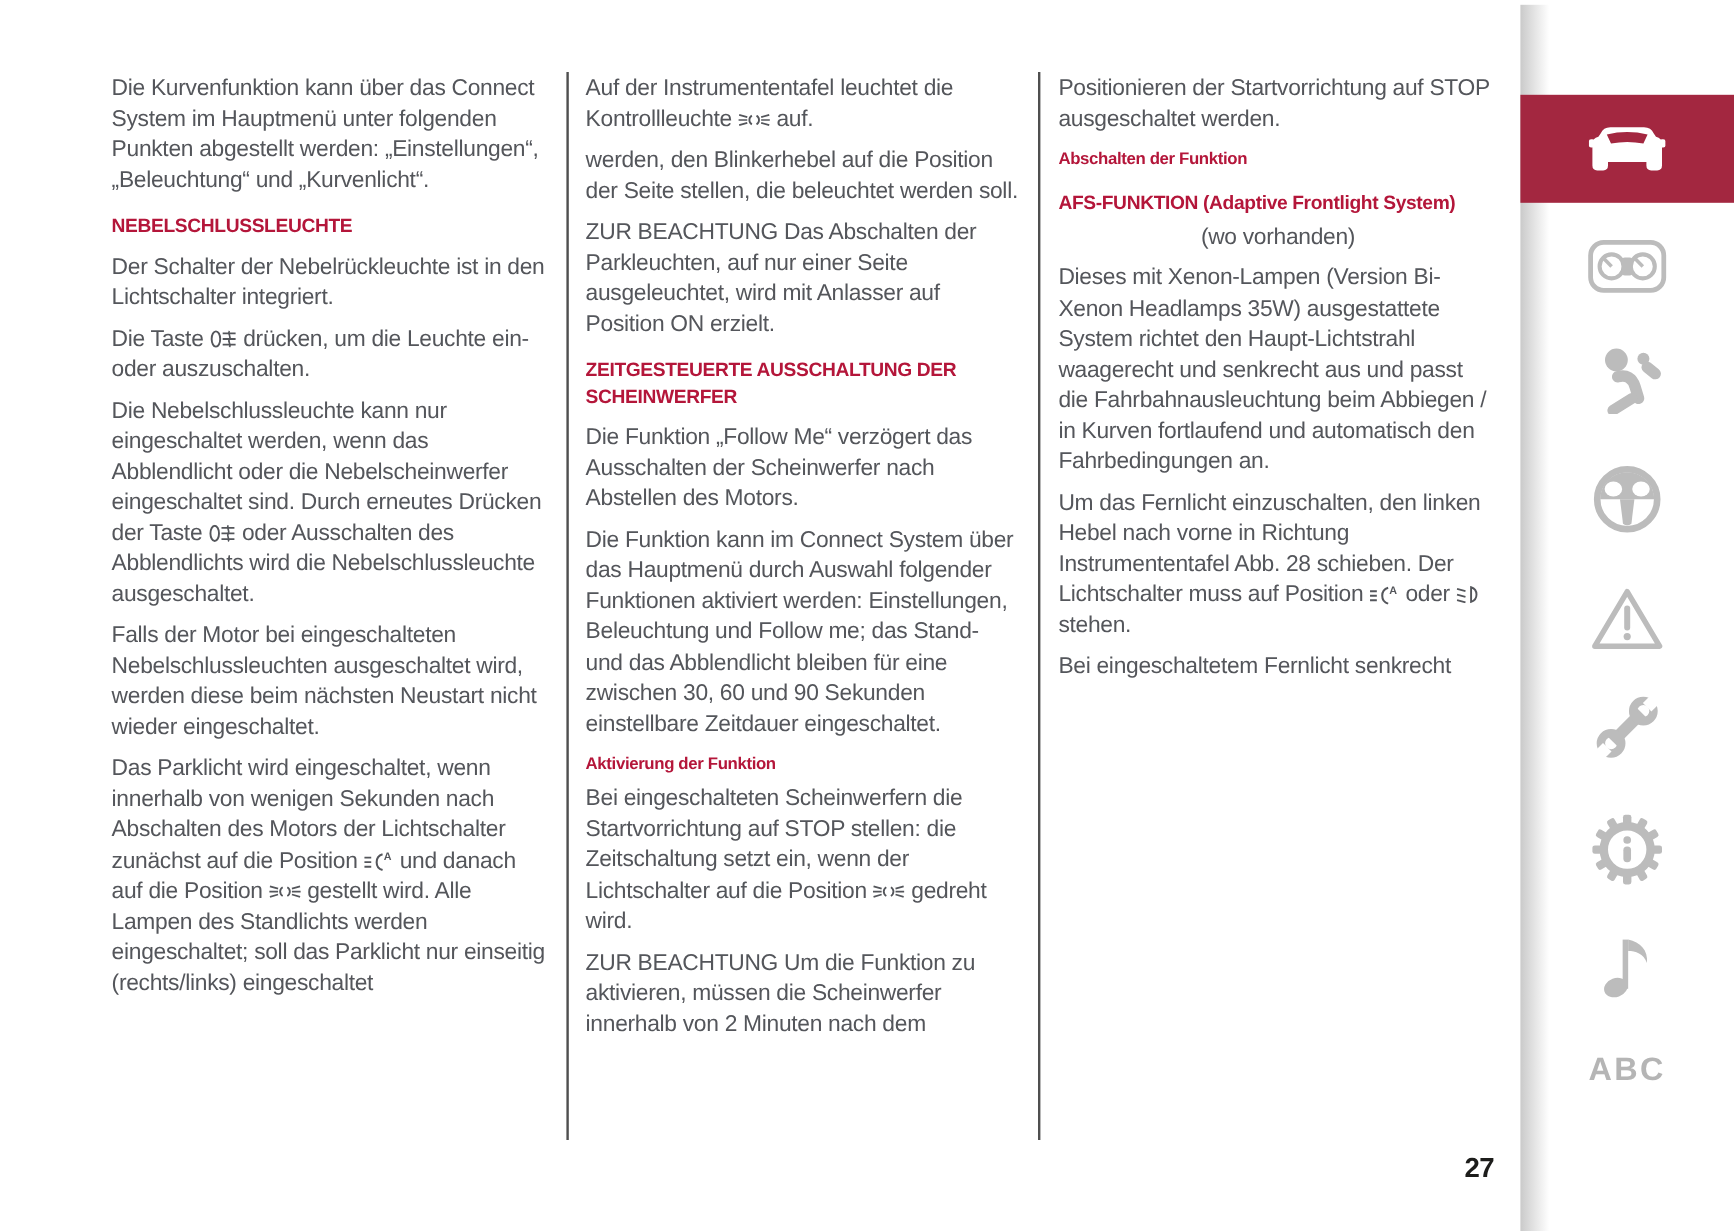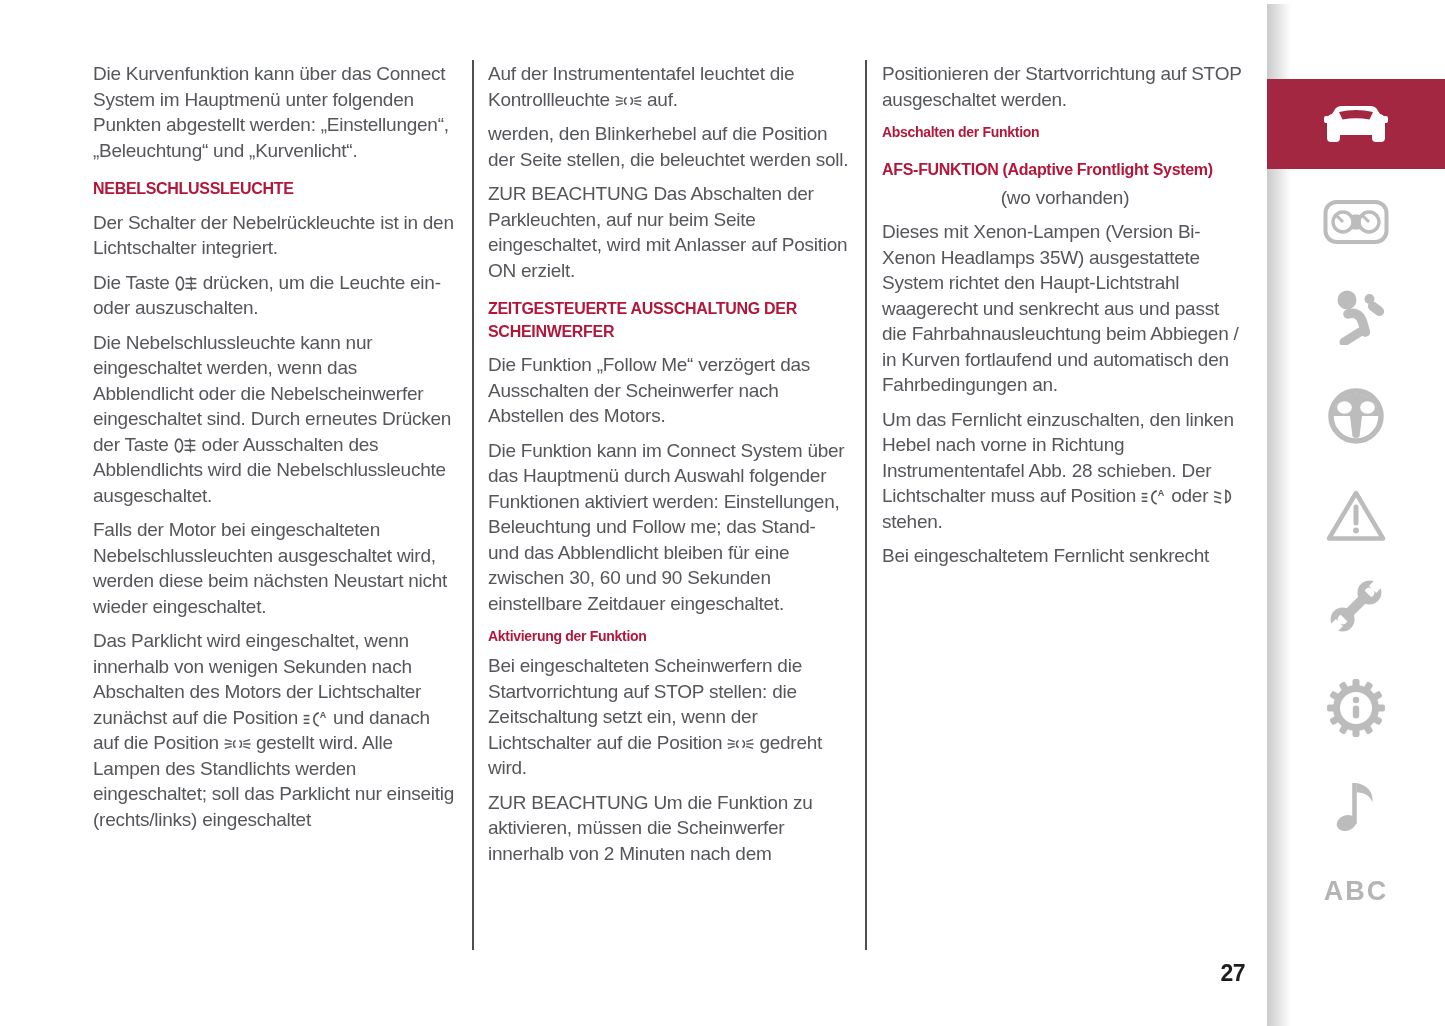--- a/index.html
+++ b/index.html
@@ -197,21 +197,21 @@
         </svg> und danach auf die Position <svg class="ti ti-position-lights-icon">
           <use href="#sym-position-lights-icon" xlink:href="#sym-position-lights-icon"></use>
         </svg> gestellt wird. Alle Lampen des Standlichts werden eingeschaltet; soll das Parklicht nur einseitig (rechts/links) eingeschaltet</p>
     </div>
   <div class="divider" id="div0"></div>
   <div class="col" id="col1">
       <p>Auf der Instrumententafel leuchtet die Kontrollleuchte <svg class="ti ti-position-lights-icon">
           <use href="#sym-position-lights-icon" xlink:href="#sym-position-lights-icon"></use>
         </svg> auf.</p>
       <p>werden, den Blinkerhebel auf die Position der Seite stellen, die beleuchtet werden soll.</p>
-      <p class="note">ZUR BEACHTUNG Das Abschalten der Parkleuchten, auf nur beim Seite eingeschaltet, wird mit Anlasser auf Position ON erzielt.</p>
+      <p class="note">ZUR BEACHTUNG Das Abschalten der Parkleuchten, auf nur einer Seite ausgeleuchtet, wird mit Anlasser auf Position ON erzielt.</p>
       <div class="h">ZEITGESTEUERTE AUSSCHALTUNG DER SCHEINWERFER</div>
       <p>Die Funktion „Follow Me“ verzögert das Ausschalten der Scheinwerfer nach Abstellen des Motors.</p>
       <p>Die Funktion kann im Connect System über das Hauptmenü durch Auswahl folgender Funktionen aktiviert werden: Einstellungen, Beleuchtung und Follow me; das Stand- und das Abblendlicht bleiben für eine zwischen 30, 60 und 90 Sekunden einstellbare Zeitdauer eingeschaltet.</p>
       <div class="sh">Aktivierung der Funktion</div>
       <p>Bei eingeschalteten Scheinwerfern die Startvorrichtung auf STOP stellen: die Zeitschaltung setzt ein, wenn der Lichtschalter auf die Position <svg class="ti ti-position-lights-icon">
           <use href="#sym-position-lights-icon" xlink:href="#sym-position-lights-icon"></use>
         </svg> gedreht wird.</p>
       <p class="note">ZUR BEACHTUNG Um die Funktion zu aktivieren, müssen die Scheinwerfer innerhalb von 2 Minuten nach dem</p>
     </div>
   <div class="divider" id="div1"></div>

